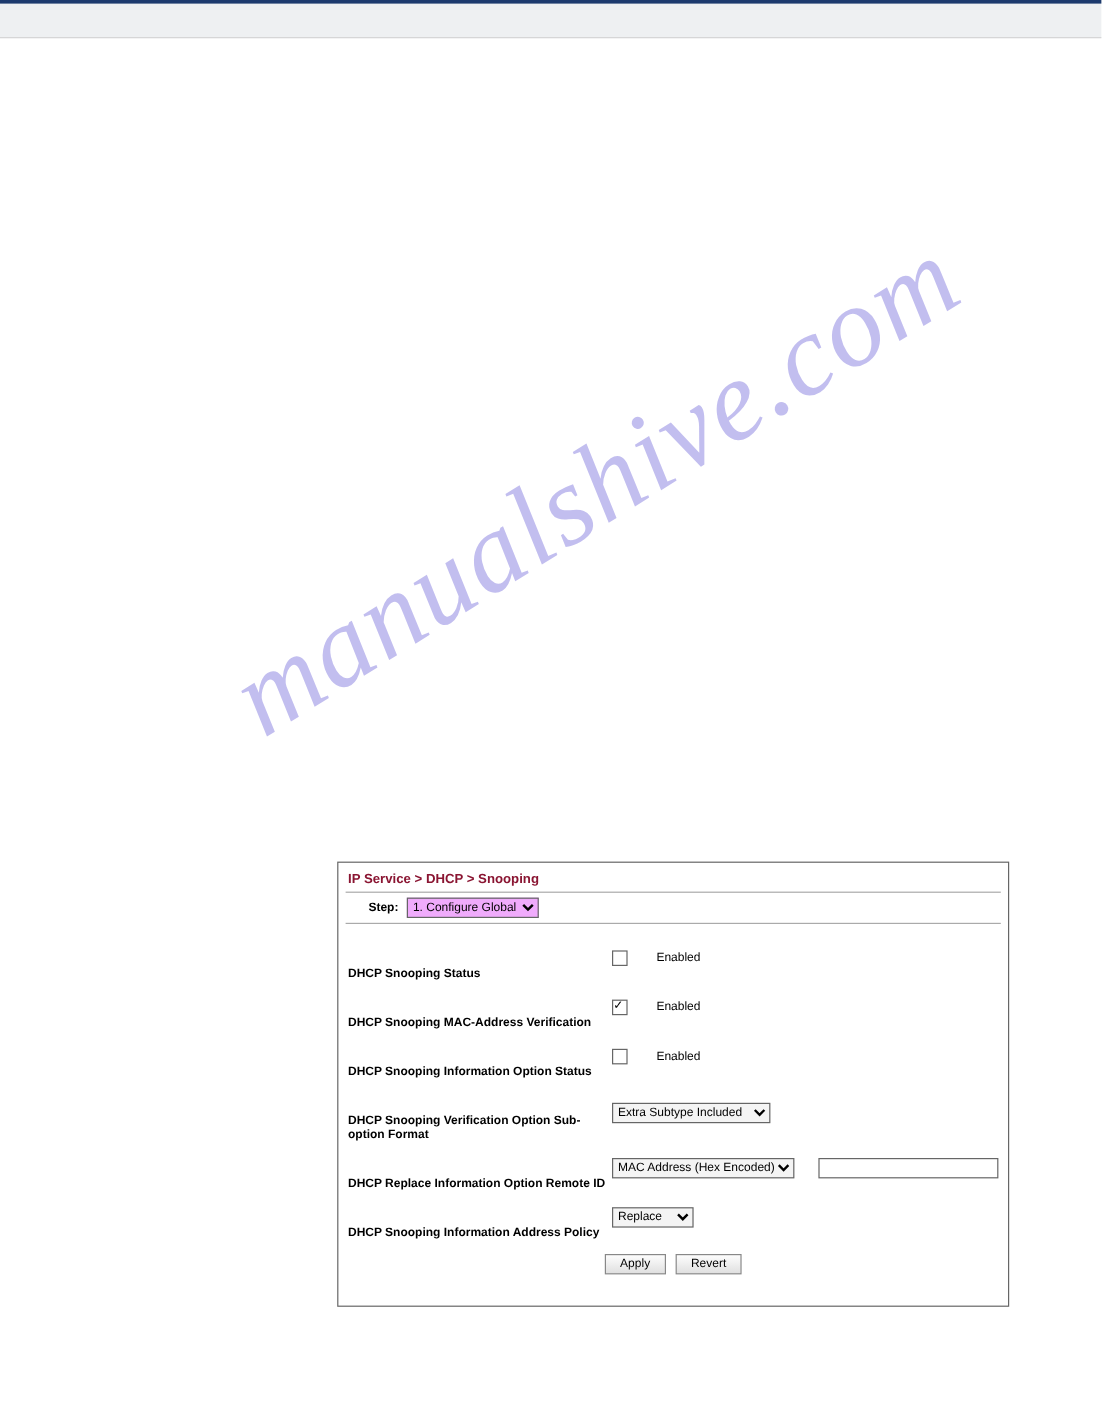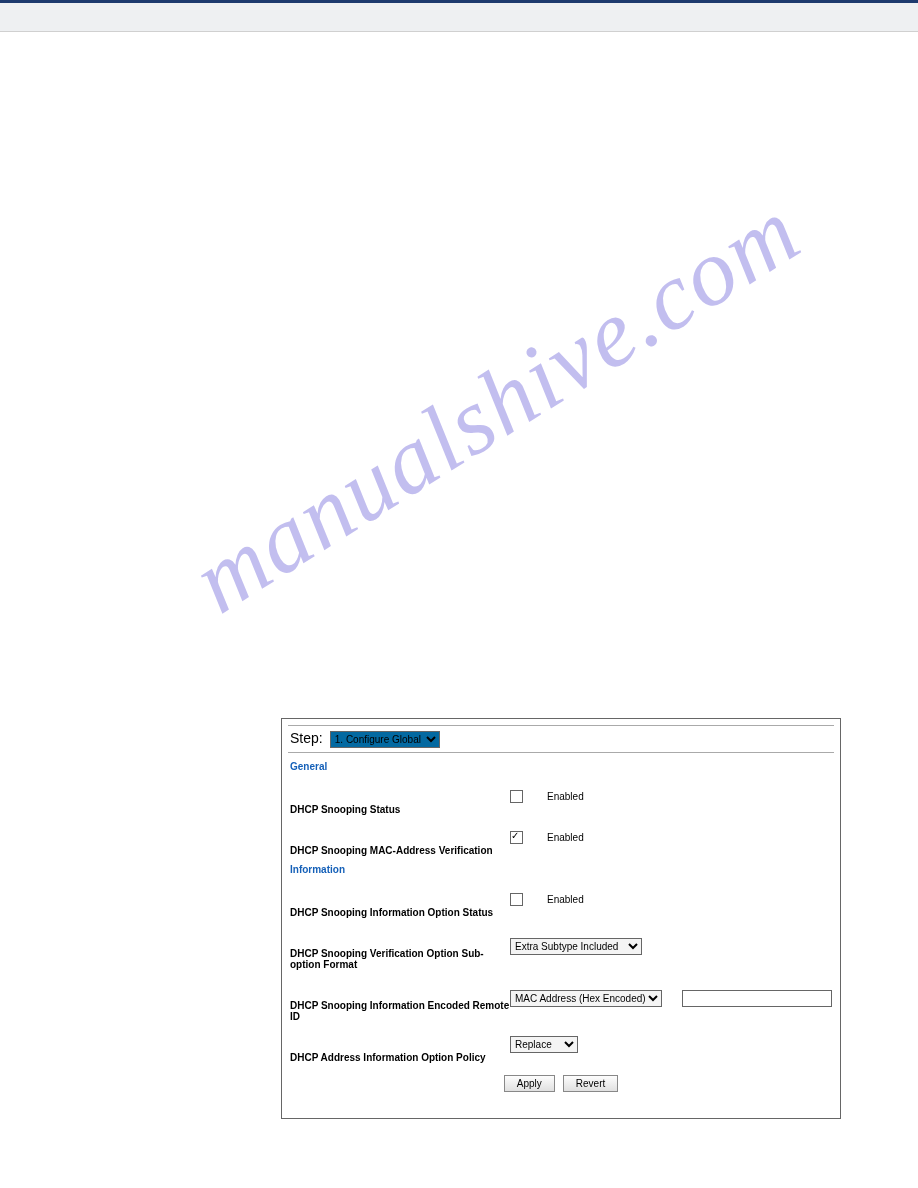--- a/index.html
+++ b/index.html
@@ -49,28 +49,29 @@
     font-size: 11px;
     padding: 2px 0 4px 2px;
   }
   .step-bar {
     border-top: 1px solid #aaa;
     border-bottom: 1px solid #aaa;
     padding: 4px 2px;
     margin-bottom: 8px;
   }
   .step-bar label {
-    font-weight: normal;
-    font-size: 14px;
+    font-weight: bold;
+    font-size: 10px;
     margin-right: 4px;
+    margin-left: 17px;
   }
   .step-select {
     font-size: 10px;
     border: 1px solid #666;
-    background: #0369a1;
+    background: #f0abfc;
     height: 17px;
     width: 110px;
   }
   .section-title {
     color: #1560b8;
     font-weight: bold;
     font-size: 10px;
     margin: 6px 0 4px 2px;
   }
   .row {
@@ -147,77 +148,76 @@
 </style>
 </head>
 <body>
 
 <div class="top-bar"></div>
 
 <div class="watermark">manualshive.com</div>
 
 <div class="panel-area">
 
+  <div class="breadcrumb">IP Service &gt; DHCP &gt; Snooping</div>
 
   <div class="step-bar">
     <label>Step:</label>
     <select class="step-select">
       <option>1. Configure Global</option>
     </select>
   </div>
 
-  <div class="section-title">General</div>
 
   <div class="row">
     <span class="label">DHCP Snooping Status</span>
     <span class="ctrl">
       <span class="cb"></span>
       <span class="cb-text">Enabled</span>
     </span>
   </div>
 
   <div class="row">
     <span class="label">DHCP Snooping MAC-Address Verification</span>
     <span class="ctrl">
       <span class="cb checked"></span>
       <span class="cb-text">Enabled</span>
     </span>
   </div>
 
-  <div class="section-title">Information</div>
 
   <div class="row">
     <span class="label">DHCP Snooping Information Option Status</span>
     <span class="ctrl">
       <span class="cb"></span>
       <span class="cb-text">Enabled</span>
     </span>
   </div>
 
   <div class="row">
     <span class="label">DHCP Snooping Verification Option Sub-option Format</span>
     <span class="ctrl">
       <select class="small-select sel-suboption">
         <option>Extra Subtype Included</option>
       </select>
     </span>
   </div>
 
   <div class="row">
-    <span class="label">DHCP Snooping Information Encoded Remote ID</span>
+    <span class="label">DHCP Replace Information Option Remote ID</span>
     <span class="ctrl">
       <select class="small-select sel-remote">
         <option>MAC Address (Hex Encoded)</option>
       </select>
       <input class="remote-input" type="text" value="" style="">
     </span>
   </div>
 
   <div class="row">
-    <span class="label">DHCP Address Information Option Policy</span>
+    <span class="label">DHCP Snooping Information Address Policy</span>
     <span class="ctrl">
       <select class="small-select sel-policy">
         <option>Replace</option>
       </select>
     </span>
   </div>
 
   <div class="btn-row">
     <button class="btn">Apply</button>
     <button class="btn">Revert</button>

